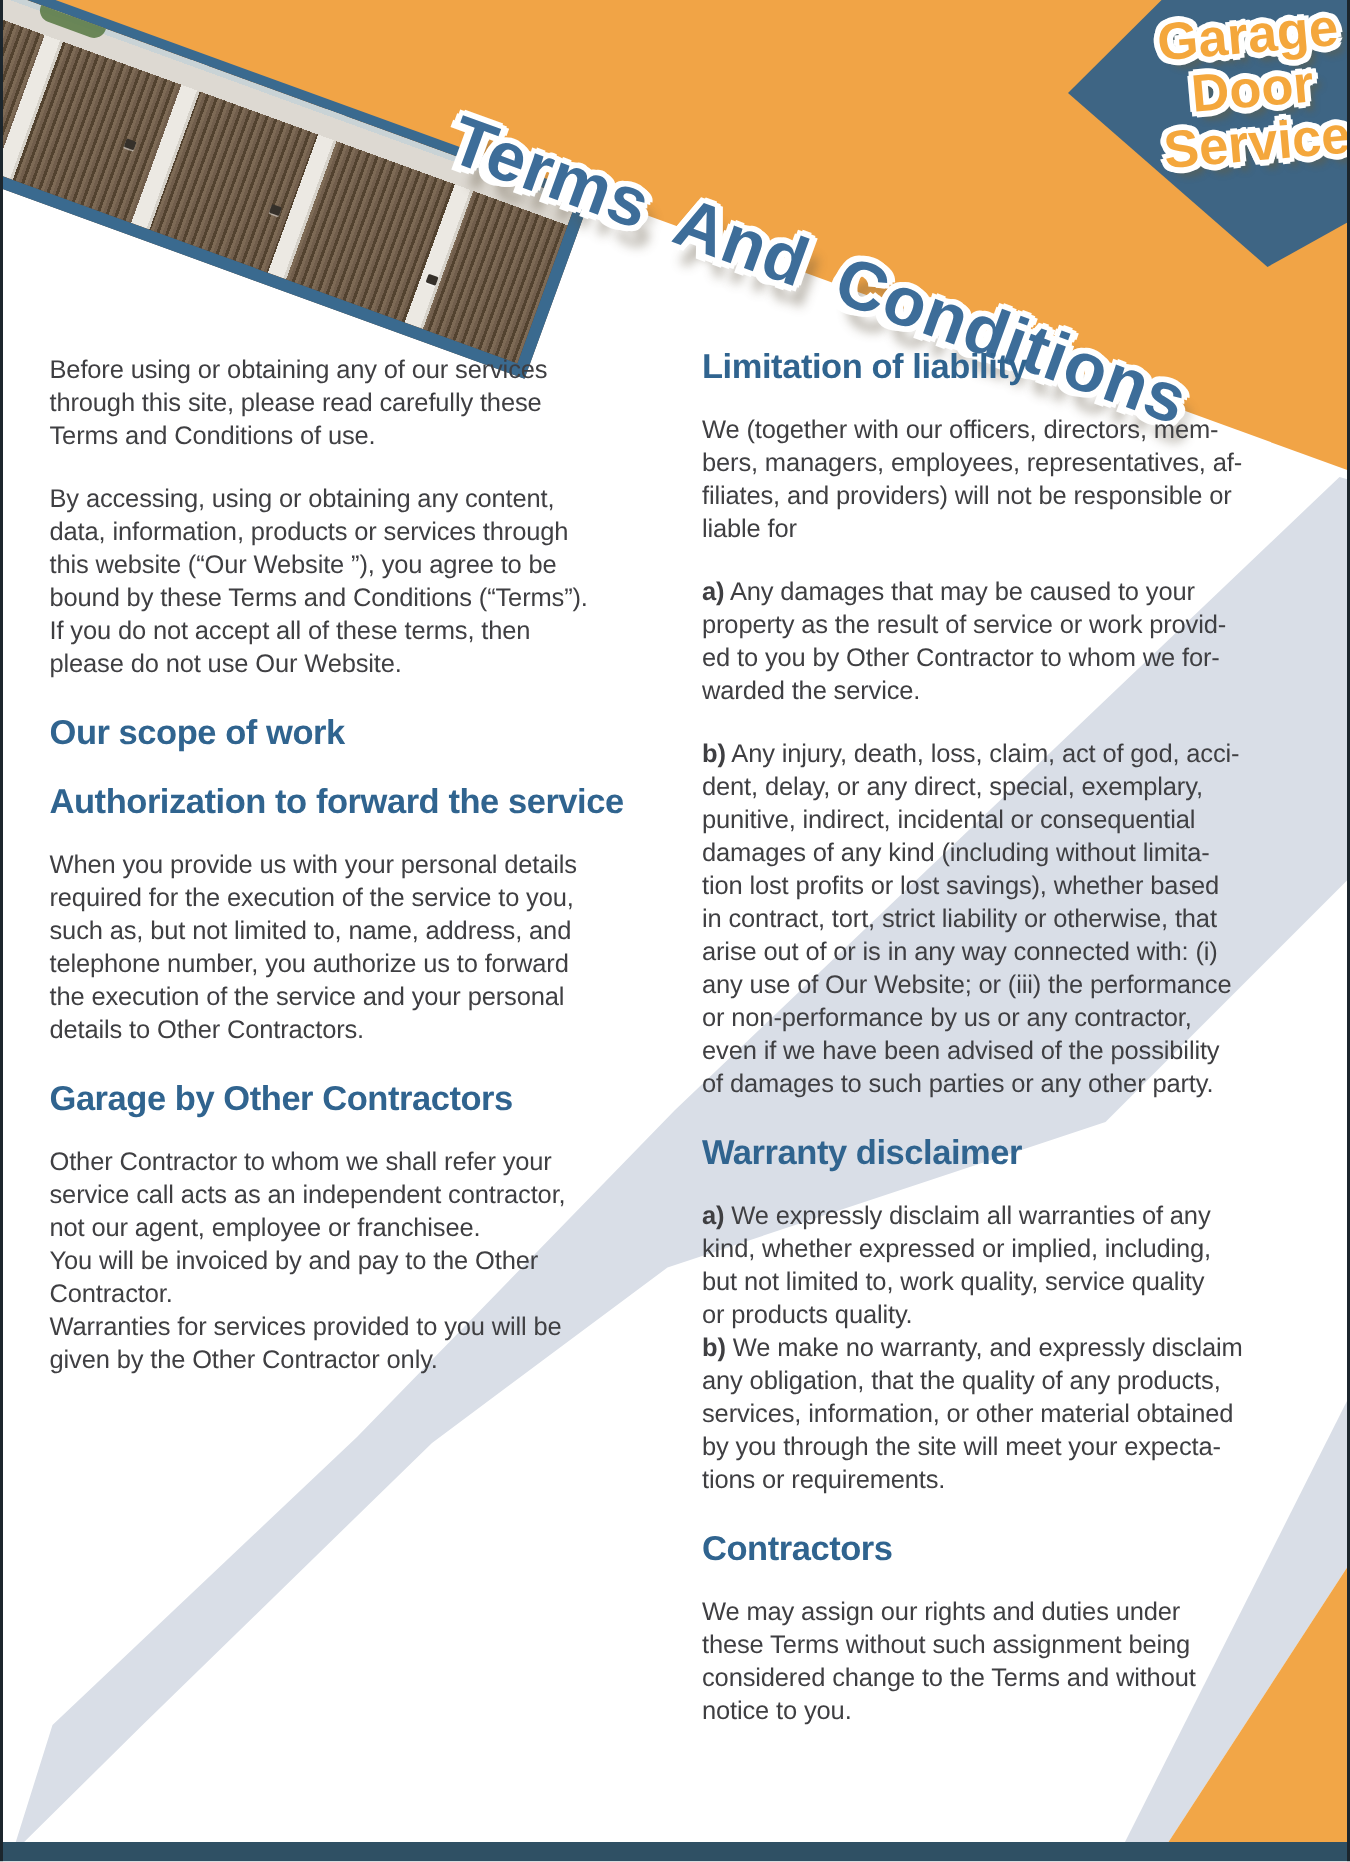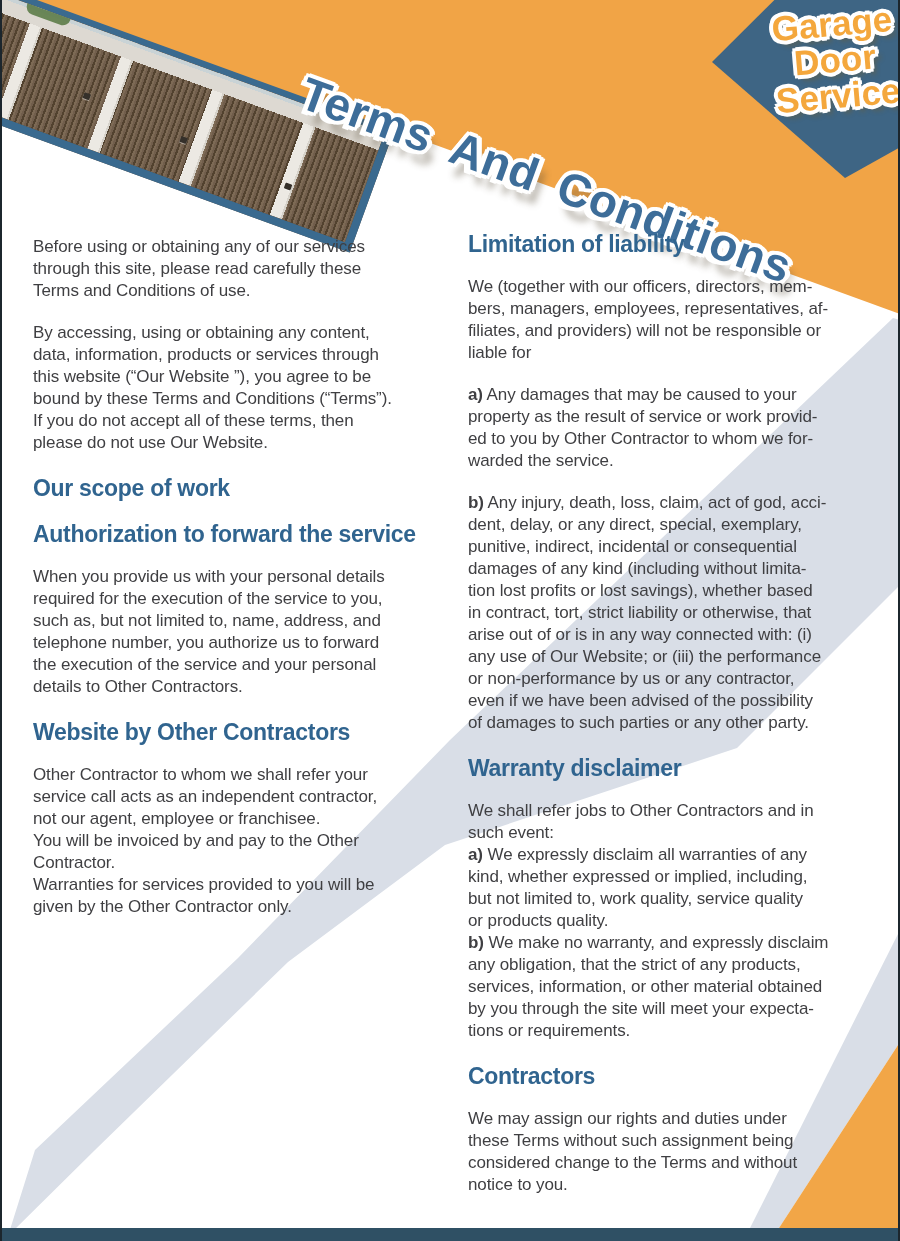--- a/index.html
+++ b/index.html
@@ -97,21 +97,21 @@
 If you do not accept all of these terms, then
 please do not use Our Website.</p>
     <h2 class="sec">Our scope of work</h2>
     <h2 class="sec">Authorization to forward the service</h2>
     <p class="body">When you provide us with your personal details
 required for the execution of the service to you,
 such as, but not limited to, name, address, and
 telephone number, you authorize us to forward
 the execution of the service and your personal
 details to Other Contractors.</p>
-    <h2 class="sec">Website by Other Contractors</h2>
+    <h2 class="sec">Garage by Other Contractors</h2>
     <p class="body">Other Contractor to whom we shall refer your
 service call acts as an independent contractor,
 not our agent, employee or franchisee.
 You will be invoiced by and pay to the Other
 Contractor.
 Warranties for services provided to you will be
 given by the Other Contractor only.</p>
   </div>
 
   <div class="col col-right">
@@ -129,28 +129,26 @@
 punitive, indirect, incidental or consequential
 damages of any kind (including without limita-
 tion lost profits or lost savings), whether based
 in contract, tort, strict liability or otherwise, that
 arise out of or is in any way connected with: (i)
 any use of Our Website; or (iii) the performance
 or non-performance by us or any contractor,
 even if we have been advised of the possibility
 of damages to such parties or any other party.</span></p>
     <h2 class="sec">Warranty disclaimer</h2>
-    <p class="body"><span>We shall refer jobs to Other Contractors and in
-such event:
-</span><b class="mk">a)</b><span> We expressly disclaim all warranties of any
+    <p class="body"><b class="mk">a)</b><span> We expressly disclaim all warranties of any
 kind, whether expressed or implied, including,
 but not limited to, work quality, service quality
 or products quality.
 </span><b class="mk">b)</b><span> We make no warranty, and expressly disclaim
-any obligation, that the strict of any products,
+any obligation, that the quality of any products,
 services, information, or other material obtained
 by you through the site will meet your expecta-
 tions or requirements.</span></p>
     <h2 class="sec">Contractors</h2>
     <p class="body">We may assign our rights and duties under
 these Terms without such assignment being
 considered change to the Terms and without
 notice to you.</p>
   </div>
 

